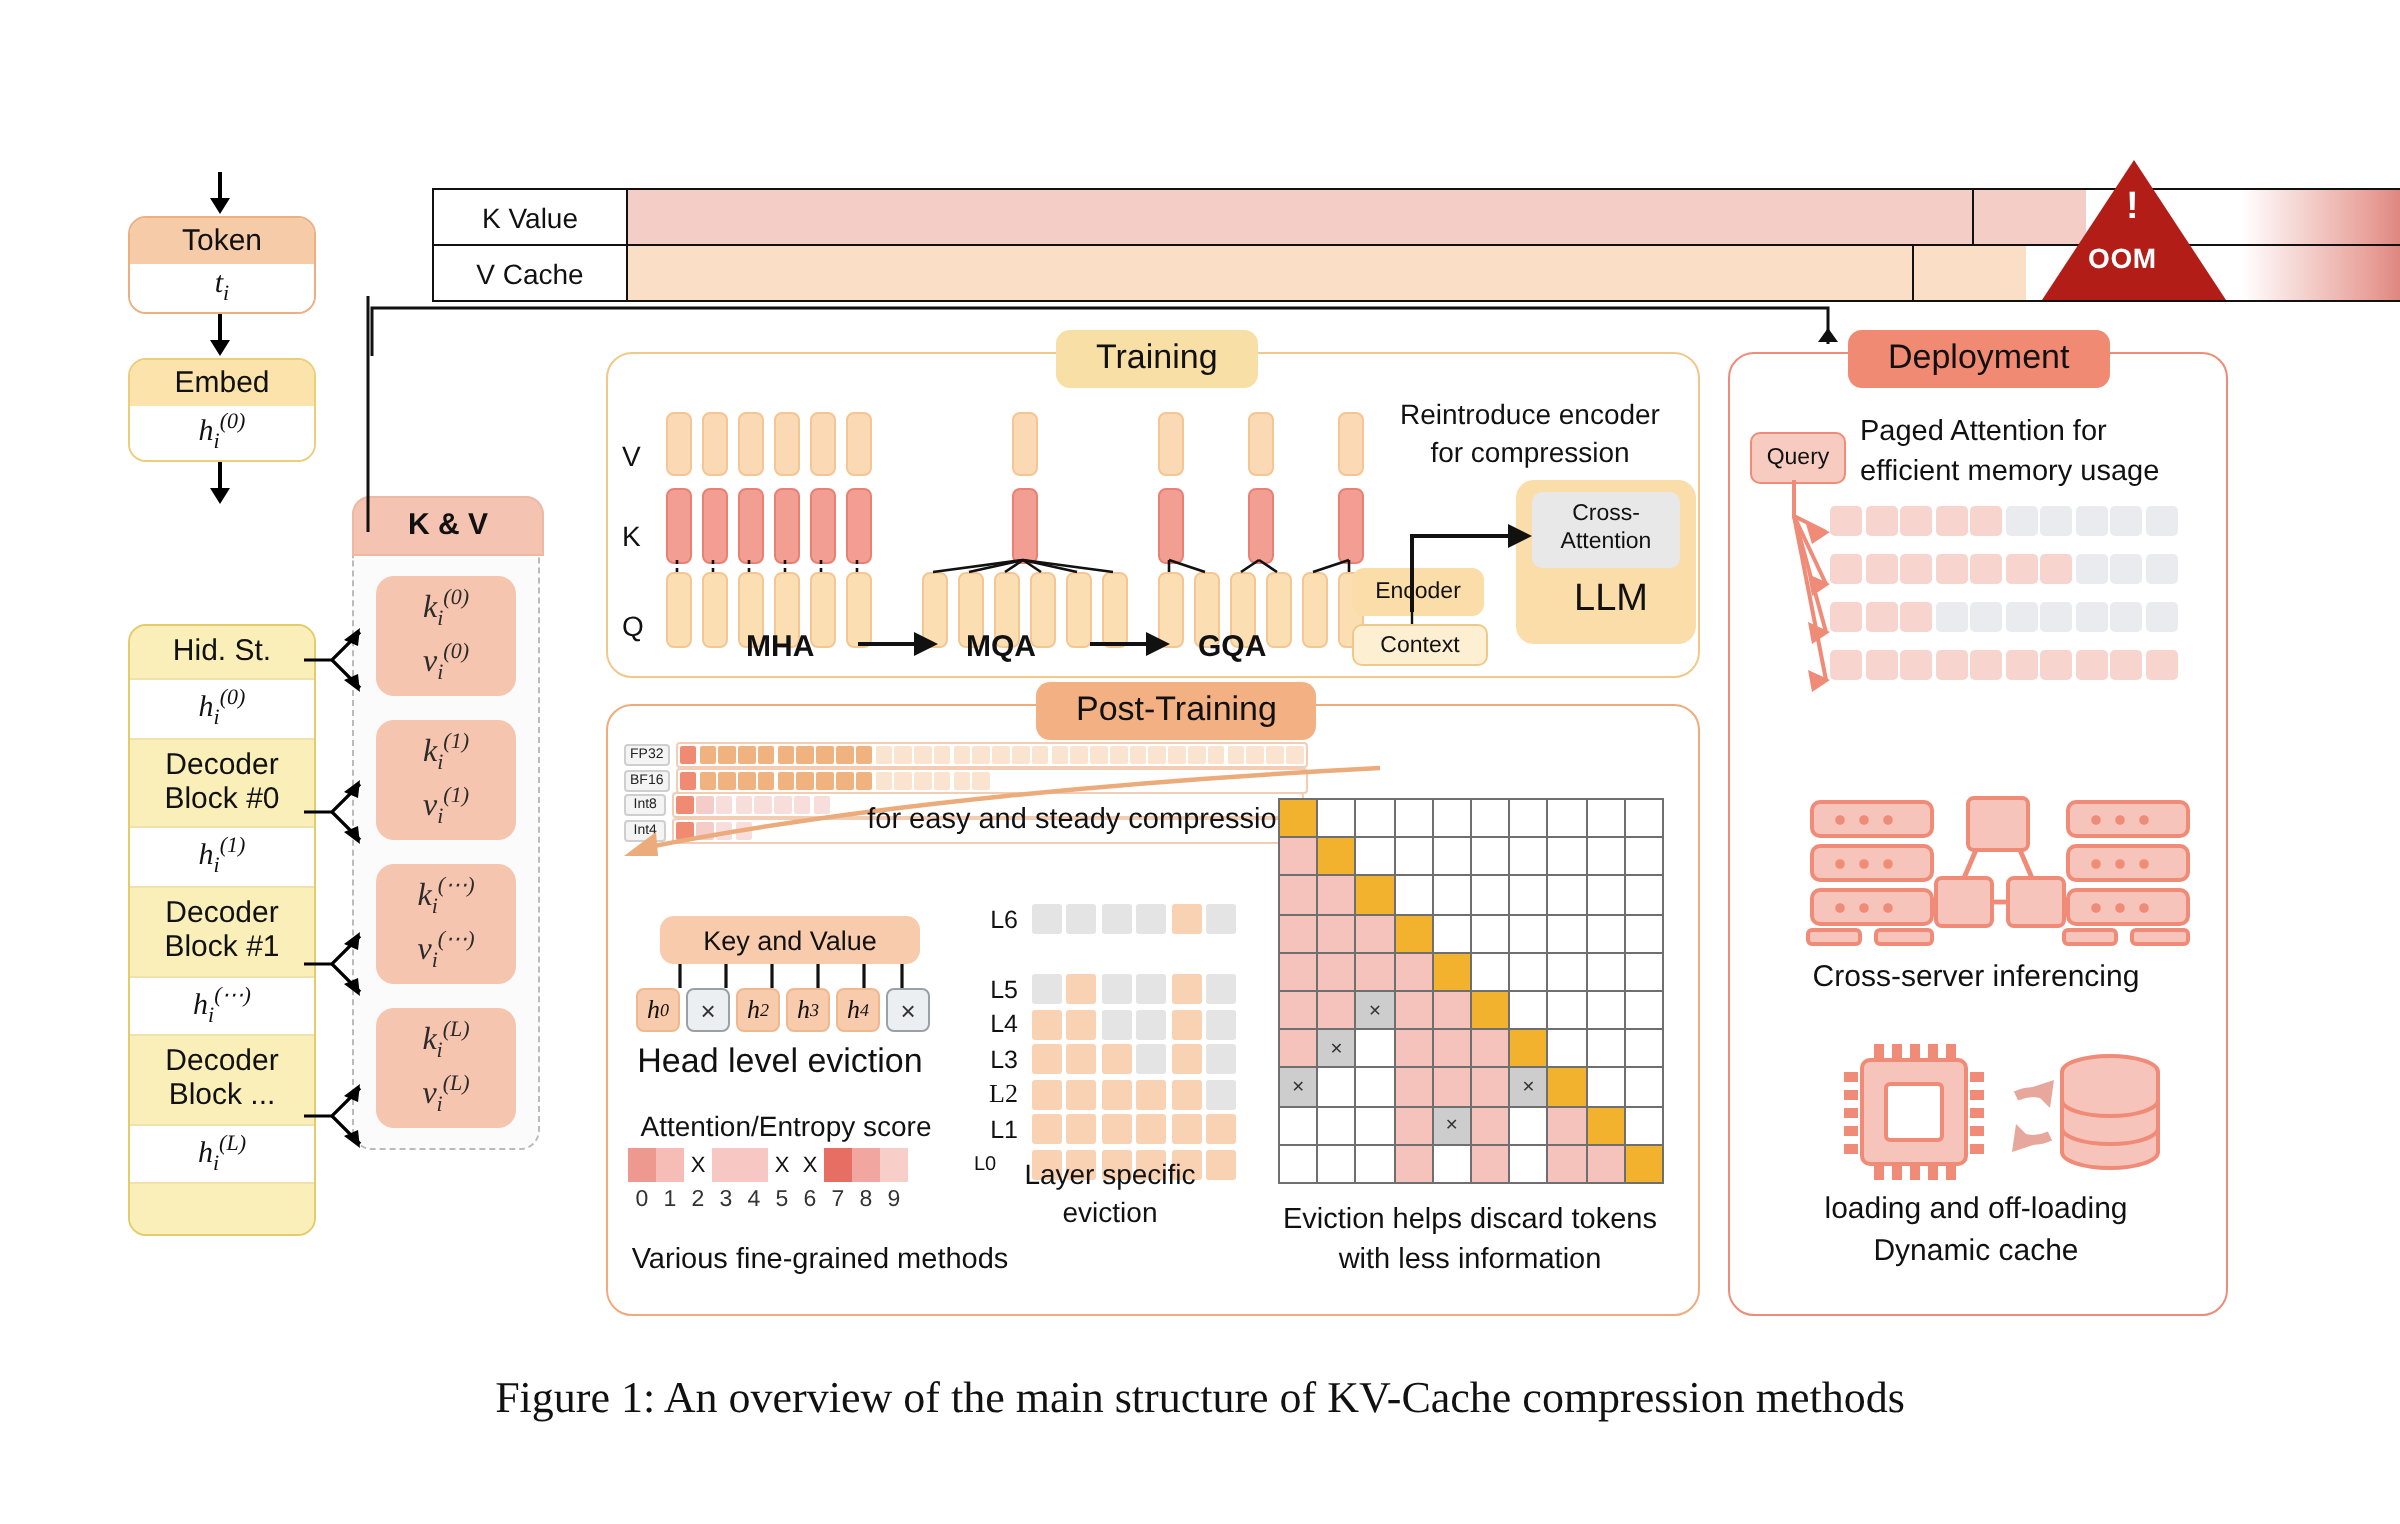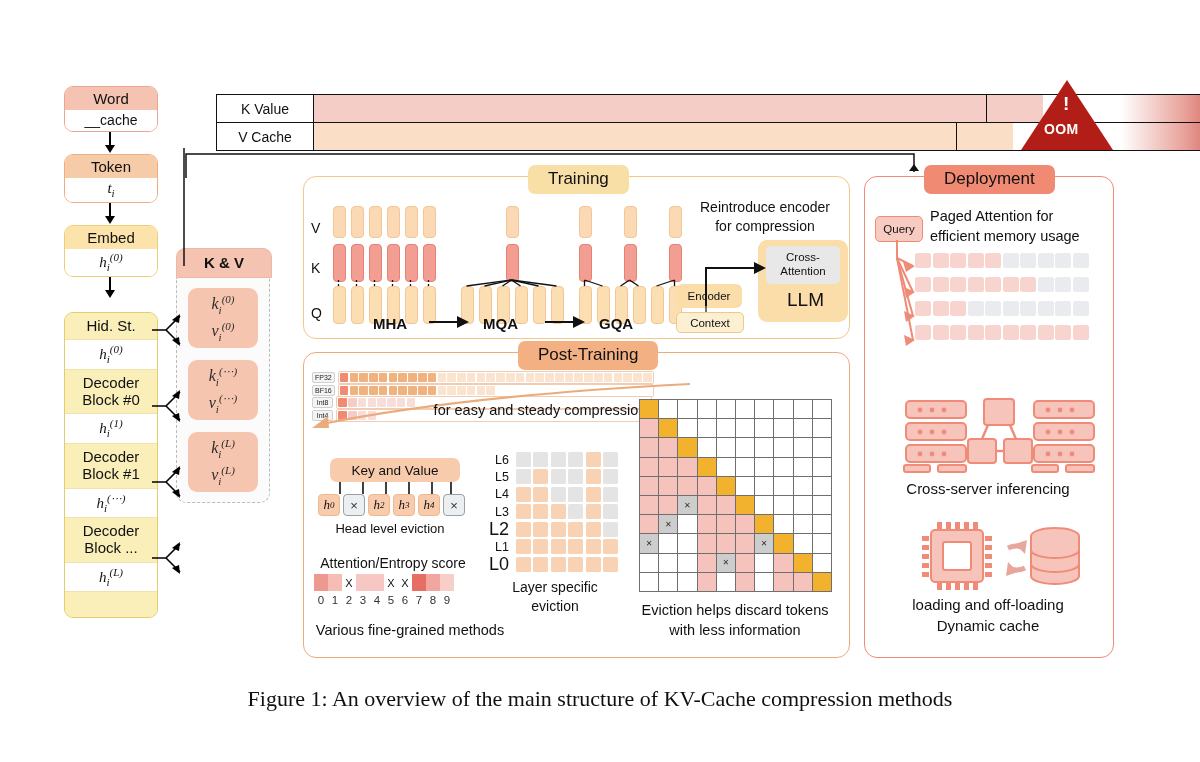--- a/index.html
+++ b/index.html
@@ -79,24 +79,20 @@
 
   .matcell{border-right:1.1px solid #6f6f6f;border-bottom:1.1px solid #6f6f6f;box-sizing:border-box;
            display:flex;align-items:center;justify-content:center;font-size:8px;color:#333;}
   .pg{width:16px;height:15px;border-radius:2.5px;}
 </style>
 </head>
 <body>
 
 <div class="abs" id="pipeline">
 
-  <div class="pbox" style="border-color:#eba68f">
-    <div class="hd" style="background:#f4c3b2">Word</div>
-    <div class="bd" style="font-style:normal;font-family:'Liberation Sans',sans-serif;font-size:14px">__cache</div>
-  </div>
   <div class="arrowv"></div>
 
   <div class="pbox" style="border-color:#eeae80">
     <div class="hd" style="background:#f6cba8">Token</div>
     <div class="bd"><span>t</span><span class="subi">i</span></div>
   </div>
   <div class="arrowv"></div>
 
   <div class="pbox" style="border-color:#eccd78">
     <div class="hd" style="background:#fbe3ab">Embed</div>
@@ -116,20 +112,24 @@
   <div class="row hrow"><span>h</span><span class="subi">i</span><span class="sub">(L)</span></div>
   <div class="row lrow" style="height:16px"></div>
 </div>
 
 <div class="abs" id="kvcol">
   <div id="kvhead">K &amp; V</div>
   <div id="kvbody">
     <div class="kvcell">
       <div><span>k</span><span class="subi">i</span><span class="sub">(0)</span></div>
       <div><span>v</span><span class="subi">i</span><span class="sub">(0)</span></div>
+    </div>
+    <div class="kvcell">
+      <div><span>k</span><span class="subi">i</span><span class="sub">(1)</span></div>
+      <div><span>v</span><span class="subi">i</span><span class="sub">(1)</span></div>
     </div>
     <div class="kvcell">
       <div><span>k</span><span class="subi">i</span><span class="sub">(⋯)</span></div>
       <div><span>v</span><span class="subi">i</span><span class="sub">(⋯)</span></div>
     </div>
     <div class="kvcell">
       <div><span>k</span><span class="subi">i</span><span class="sub">(L)</span></div>
       <div><span>v</span><span class="subi">i</span><span class="sub">(L)</span></div>
     </div>
   </div>
@@ -474,21 +474,21 @@
   </g>
 </svg>
 <div class="abs" id="heads-host" style="left:318px;top:494px;display:flex;gap:3px">
     <div class="hcell">h<span style="font-size:9px;vertical-align:sub">0</span></div>
     <div class="hcell x">×</div>
     <div class="hcell">h<span style="font-size:9px;vertical-align:sub">2</span></div>
     <div class="hcell">h<span style="font-size:9px;vertical-align:sub">3</span></div>
     <div class="hcell">h<span style="font-size:9px;vertical-align:sub">4</span></div>
     <div class="hcell x">×</div>
   </div>
-<div class="abs" style="left:310px;top:521px;width:160px;text-align:center;font-size:13px">Head level eviction</div>
+<div class="abs" style="left:310px;top:521px;width:160px;text-align:center;font-size:17px">Head level eviction</div>
 
 <div class="abs" style="left:308px;top:555px;width:170px;text-align:center;font-size:14px">Attention/Entropy score</div>
 <div class="abs" id="score-host" style="left:314px;top:574px;display:flex">
     <div style="width: 14px; height: 17px; background: rgb(238, 153, 144); display: flex; align-items: center; justify-content: center; font-size: 11px;"></div>
     <div style="width: 14px; height: 17px; background: rgb(245, 189, 182); display: flex; align-items: center; justify-content: center; font-size: 11px;"></div>
     <div style="width: 14px; height: 17px; background: rgb(255, 255, 255); display: flex; align-items: center; justify-content: center; font-size: 11px;">X</div>
     <div style="width: 14px; height: 17px; background: rgb(247, 200, 195); display: flex; align-items: center; justify-content: center; font-size: 11px;"></div>
     <div style="width: 14px; height: 17px; background: rgb(247, 200, 195); display: flex; align-items: center; justify-content: center; font-size: 11px;"></div>
     <div style="width: 14px; height: 17px; background: rgb(255, 255, 255); display: flex; align-items: center; justify-content: center; font-size: 11px;">X</div>
     <div style="width: 14px; height: 17px; background: rgb(255, 255, 255); display: flex; align-items: center; justify-content: center; font-size: 11px;">X</div>
@@ -504,21 +504,21 @@
     <div style="width: 14px; text-align: center;">4</div>
     <div style="width: 14px; text-align: center;">5</div>
     <div style="width: 14px; text-align: center;">6</div>
     <div style="width: 14px; text-align: center;">7</div>
     <div style="width: 14px; text-align: center;">8</div>
     <div style="width: 14px; text-align: center;">9</div>
   </div>
 <div class="abs" style="left:310px;top:622px;width:200px;text-align:center;font-size:14.5px">Various fine-grained methods</div>
 
 <div class="abs" id="layer-host" style="left:487px;top:452px;width:140px;height:135px">
-    <div style="display: flex; align-items: center; gap: 2.5px; height: 15px; margin-bottom: 2px;">
+    <div style="display: flex; align-items: center; gap: 2.5px; height: 15px; margin-bottom: 20px;">
       <div style="width: 22px; font-size: 12.5px; text-align: right; margin-right: 4px;">L6</div>
       <div style="width: 15px; height: 15px; background: rgb(228, 228, 228); border-radius: 1.5px;"></div>
       <div style="width: 15px; height: 15px; background: rgb(228, 228, 228); border-radius: 1.5px;"></div>
       <div style="width: 15px; height: 15px; background: rgb(228, 228, 228); border-radius: 1.5px;"></div>
       <div style="width: 15px; height: 15px; background: rgb(228, 228, 228); border-radius: 1.5px;"></div>
       <div style="width: 15px; height: 15px; background: rgb(249, 210, 180); border-radius: 1.5px;"></div>
       <div style="width: 15px; height: 15px; background: rgb(228, 228, 228); border-radius: 1.5px;"></div>
     </div>
     <div style="display: flex; align-items: center; gap: 2.5px; height: 15px; margin-bottom: 2.5px;">
       <div style="width: 22px; font-size: 12.5px; text-align: right; margin-right: 4px;">L5</div>
@@ -541,39 +541,39 @@
     <div style="display: flex; align-items: center; gap: 2.5px; height: 15px; margin-bottom: 2.5px;">
       <div style="width: 22px; font-size: 12.5px; text-align: right; margin-right: 4px;">L3</div>
       <div style="width: 15px; height: 15px; background: rgb(249, 210, 180); border-radius: 1.5px;"></div>
       <div style="width: 15px; height: 15px; background: rgb(249, 210, 180); border-radius: 1.5px;"></div>
       <div style="width: 15px; height: 15px; background: rgb(249, 210, 180); border-radius: 1.5px;"></div>
       <div style="width: 15px; height: 15px; background: rgb(228, 228, 228); border-radius: 1.5px;"></div>
       <div style="width: 15px; height: 15px; background: rgb(249, 210, 180); border-radius: 1.5px;"></div>
       <div style="width: 15px; height: 15px; background: rgb(228, 228, 228); border-radius: 1.5px;"></div>
     </div>
     <div style="display: flex; align-items: center; gap: 2.5px; height: 15px; margin-bottom: 2.5px;">
-      <div style="width: 22px; font-size: 18px; text-align: right; margin-right: 4px;">L2</div>
+      <div style="width: 22px; font-size: 13px; text-align: right; margin-right: 4px; font-family: Liberation Serif, serif;">L2</div>
       <div style="width: 15px; height: 15px; background: rgb(249, 210, 180); border-radius: 1.5px;"></div>
       <div style="width: 15px; height: 15px; background: rgb(249, 210, 180); border-radius: 1.5px;"></div>
       <div style="width: 15px; height: 15px; background: rgb(249, 210, 180); border-radius: 1.5px;"></div>
       <div style="width: 15px; height: 15px; background: rgb(249, 210, 180); border-radius: 1.5px;"></div>
       <div style="width: 15px; height: 15px; background: rgb(249, 210, 180); border-radius: 1.5px;"></div>
       <div style="width: 15px; height: 15px; background: rgb(228, 228, 228); border-radius: 1.5px;"></div>
     </div>
     <div style="display: flex; align-items: center; gap: 2.5px; height: 15px; margin-bottom: 2.5px;">
       <div style="width: 22px; font-size: 12.5px; text-align: right; margin-right: 4px;">L1</div>
       <div style="width: 15px; height: 15px; background: rgb(249, 210, 180); border-radius: 1.5px;"></div>
       <div style="width: 15px; height: 15px; background: rgb(249, 210, 180); border-radius: 1.5px;"></div>
       <div style="width: 15px; height: 15px; background: rgb(249, 210, 180); border-radius: 1.5px;"></div>
       <div style="width: 15px; height: 15px; background: rgb(249, 210, 180); border-radius: 1.5px;"></div>
       <div style="width: 15px; height: 15px; background: rgb(249, 210, 180); border-radius: 1.5px;"></div>
       <div style="width: 15px; height: 15px; background: rgb(249, 210, 180); border-radius: 1.5px;"></div>
     </div>
     <div style="display: flex; align-items: center; gap: 2.5px; height: 15px; margin-bottom: 2.5px;">
-      <div style="width: 22px; font-size: 18px; text-align: right; margin-right: 4px;">L0</div>
+      <div style="width: 22px; font-size: 10px; margin-right: 4px;">L0</div>
       <div style="width: 15px; height: 15px; background: rgb(249, 210, 180); border-radius: 1.5px;"></div>
       <div style="width: 15px; height: 15px; background: rgb(249, 210, 180); border-radius: 1.5px;"></div>
       <div style="width: 15px; height: 15px; background: rgb(249, 210, 180); border-radius: 1.5px;"></div>
       <div style="width: 15px; height: 15px; background: rgb(249, 210, 180); border-radius: 1.5px;"></div>
       <div style="width: 15px; height: 15px; background: rgb(249, 210, 180); border-radius: 1.5px;"></div>
       <div style="width: 15px; height: 15px; background: rgb(249, 210, 180); border-radius: 1.5px;"></div>
     </div>
   </div>
 <div class="abs" style="left:495px;top:578px;width:120px;text-align:center;font-size:14px;line-height:1.35">
   <div>Layer specific</div>

